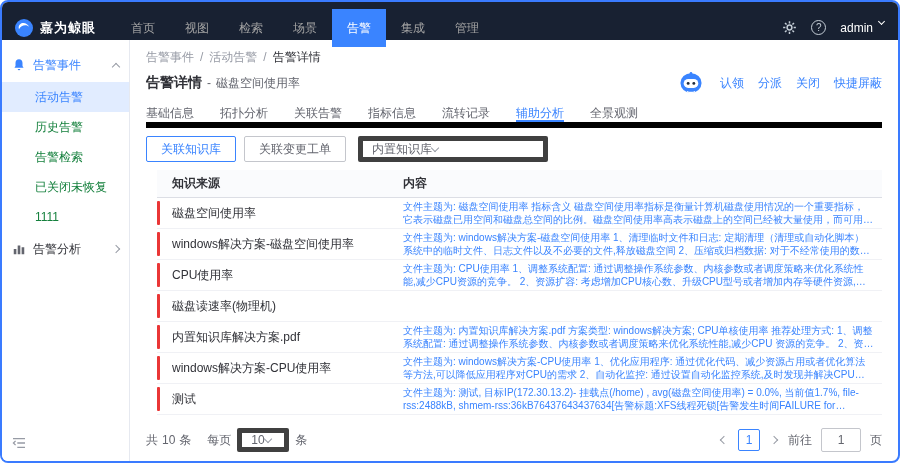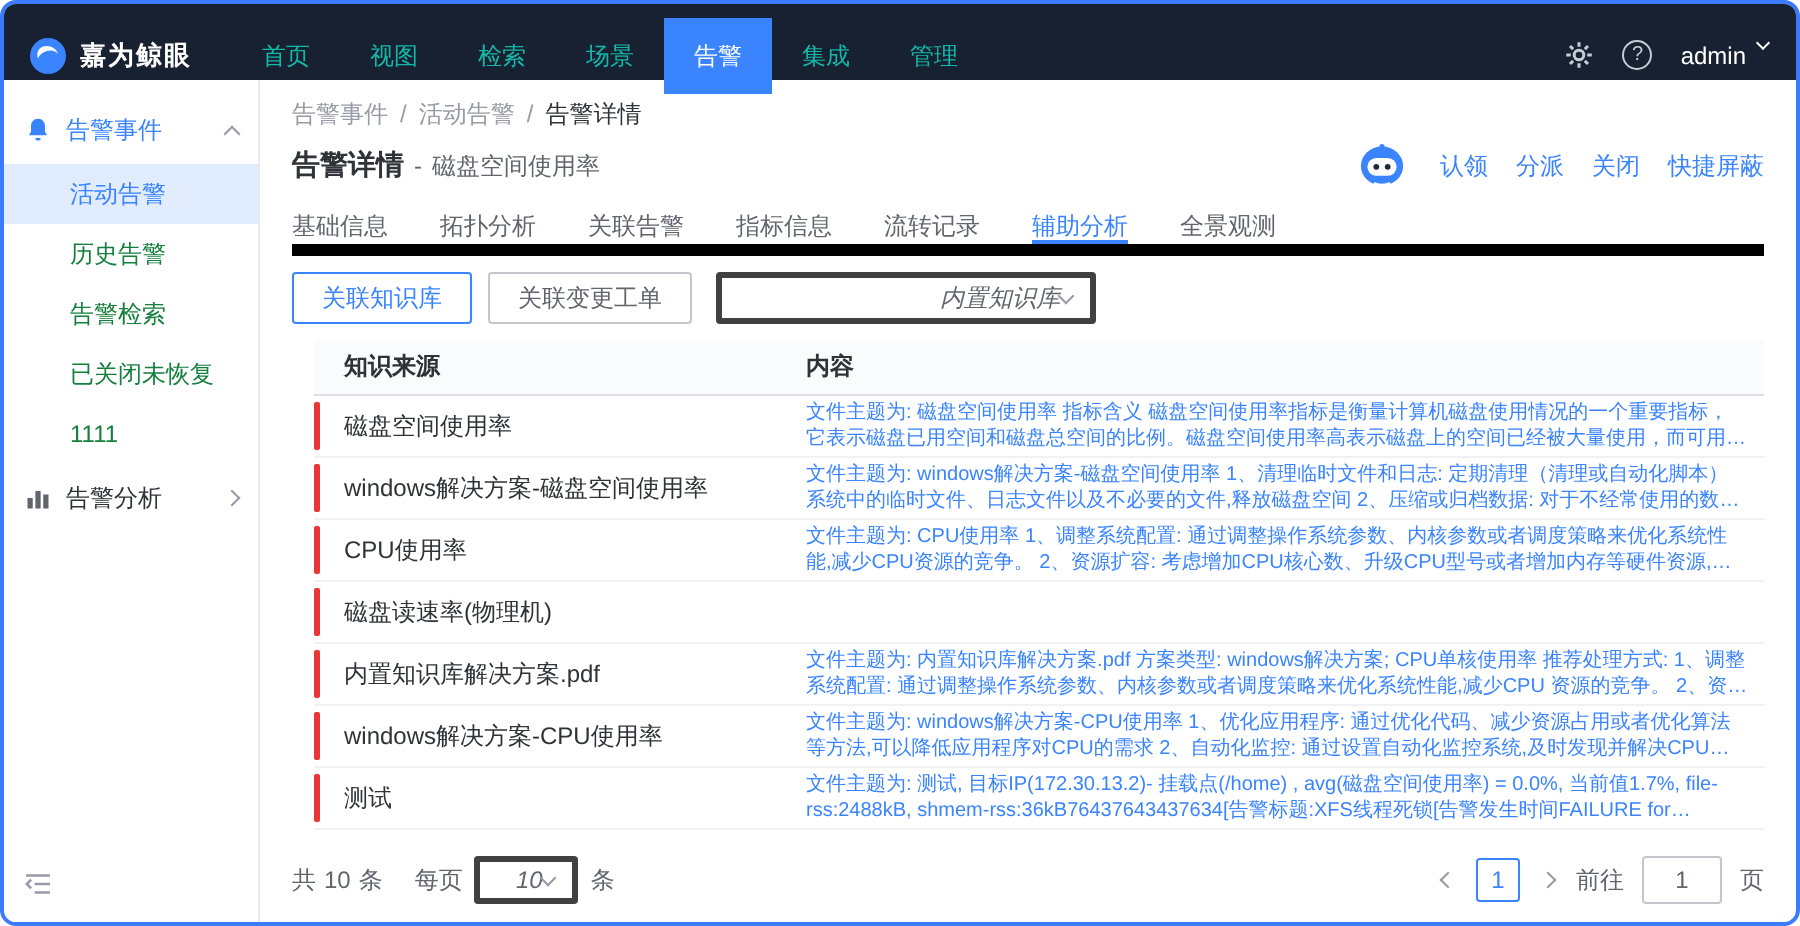--- a/index.html
+++ b/index.html
@@ -5,21 +5,21 @@
   *{box-sizing:border-box;margin:0;padding:0}
   html,body{background:#fff}
   body{width:900px;height:463px;font-family:"Liberation Sans","DejaVu Sans",sans-serif;}
   .screen{width:900px;height:463px;border:2px solid #3a7bff;border-radius:8px;overflow:hidden;display:flex;flex-direction:column;background:#fff;}
 
   
   .navbar{height:38px;background:#182132;display:flex;align-items:center;padding:13px 14px 0 12px;color:#fff;flex-shrink:0;}
   .logo{display:flex;align-items:center;gap:6px;margin-right:20px;}
   .logo-text{font-size:13px;font-weight:bold;letter-spacing:1px;white-space:nowrap;}
   .nav-items{display:flex;height:38px;}
-  .nav-item{line-height:38px;padding:0 15px;font-size:12px;color:#14b8a6;cursor:pointer;white-space:nowrap;}
+  .nav-item{line-height:38px;padding:0 15px;font-size:12px;color:#a3a3a3;cursor:pointer;white-space:nowrap;}
   .nav-item.active{background:#3a84ff;color:#fff;}
   .nav-right{margin-left:auto;display:flex;align-items:center;gap:14px;}
   .help-circle{width:15px;height:15px;border:1px solid #c4cdd6;border-radius:50%;font-size:10px;color:#c4cdd6;display:flex;align-items:center;justify-content:center;cursor:pointer;}
   .nav-user{display:flex;align-items:flex-start;gap:6px;font-size:12px;color:#fff;cursor:pointer;}
   .nav-user .chev{width:5px;height:5px;}
 
   
   .body{flex:1;display:flex;min-height:0;}
   .sidebar{width:128px;border-right:1px solid #e6e9f0;padding-top:8px;position:relative;flex-shrink:0;background:#fff;}
   .side-group{height:34px;display:flex;align-items:center;gap:7px;padding:0 10px;font-size:12px;color:#313238;cursor:pointer;}
@@ -42,21 +42,21 @@
   .act-link{color:#3a84ff;font-size:12px;cursor:pointer;white-space:nowrap;}
   .robot{display:flex;align-items:center;cursor:pointer;}
 
   .tabs{display:flex;border-bottom:6px solid #000000;margin-top:2px;height:28px;}
   .tab{font-size:12px;color:#63656e;margin-right:26px;line-height:26px;cursor:pointer;white-space:nowrap;}
   .tab.active{color:#3a84ff;border-bottom:2px solid #3a84ff;font-weight:500;}
 
   .filter-row{display:flex;align-items:center;margin-top:8px;gap:8px;}
   .btn{height:26px;padding:0 14px;font-size:12px;border:1px solid #c4c6cc;border-radius:2px;background:#fff;color:#63656e;cursor:pointer;white-space:nowrap;}
   .btn.primary{border-color:#3a84ff;color:#3a84ff;}
-  .select{height:26px;border:3px solid #404040;border-radius:2px;display:flex;align-items:center;justify-content:flex-end;padding:0 9px;font-size:12px;color:#63656e;cursor:pointer;background:#fff;font-style:italic;}
+  .select{height:26px;border:5px solid #404040;border-radius:2px;display:flex;align-items:center;justify-content:flex-start;padding:0 9px;font-size:12px;color:#63656e;cursor:pointer;background:#fff;}
   .select.src{width:190px;margin-left:4px;}
   .select.mini{width:52px;margin:0 6px;height:24px;}
   .select .chev{color:#979ba5;}
 
   .table{margin-top:8px;padding-left:11px;}
   .thead{display:flex;height:28px;align-items:center;background:#fafbfd;border-bottom:1px solid #dcdee5;}
   .th{font-size:12px;color:#313238;font-weight:bold;}
   .col-src{width:240px;padding-left:15px;flex-shrink:0;}
   .col-cnt{flex:1;padding-left:6px;}
   .trow{display:flex;align-items:center;height:31px;border-bottom:1px solid #f0f1f5;position:relative;}

